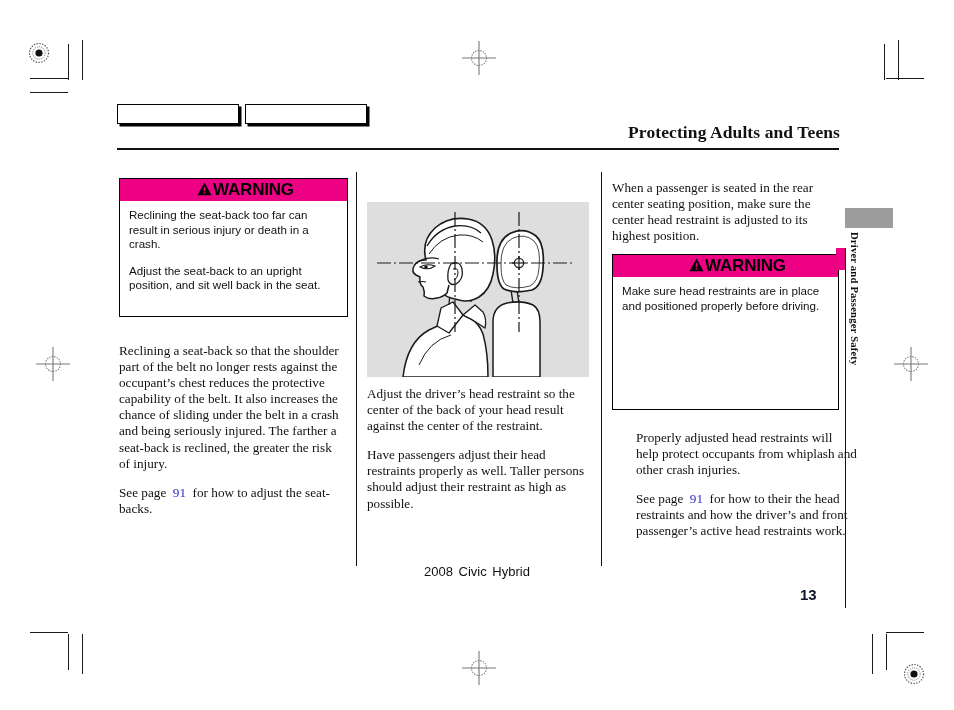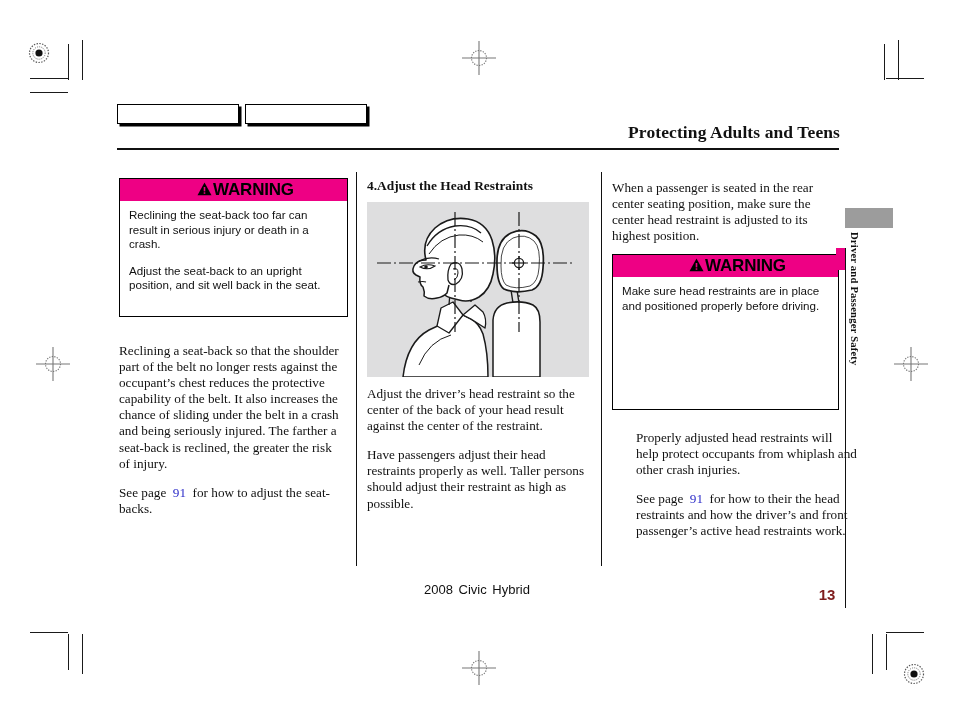--- a/index.html
+++ b/index.html
@@ -182,38 +182,37 @@
     color: #111;
     writing-mode: vertical-rl;
     text-orientation: mixed;
     white-space: nowrap;
   }
 
   
   #footer-model {
     position: absolute;
     left: 300px;
-    top: 582px;
+    top: 564px;
     width: 354px;
     text-align: center;
     font-family: "Liberation Sans", sans-serif;
     font-size: 13px;
     color: #111;
     word-spacing: 2px;
   }
   #footer-pageno {
     position: absolute;
     left: 800px;
     top: 586px;
     width: 54px;
-    text-align: center;
     font-family: "Liberation Sans", sans-serif;
     font-weight: bold;
     font-size: 15px;
-    color: #7f1d1d;
+    color: #0f172a;
   }
 </style>
 </head>
 <body>
 
 <div id="page">
 
   <svg class="reg-target" style="left:28px;top:42px;" viewBox="0 0 22 22">
     <circle cx="11" cy="11" r="9.5" fill="none" stroke="#555" stroke-width="1.2" stroke-dasharray="1.4 1.4"></circle>
     <circle cx="11" cy="11" r="6.2" fill="none" stroke="#777" stroke-width="1" stroke-dasharray="1.1 1.1"></circle>
@@ -286,21 +285,20 @@
       <p>Reclining the seat-back too far can result in serious injury or death in a crash.</p>
       <p>Adjust the seat-back to an upright position, and sit well back in the seat.</p>
     </div>
   </div>
 
   <div class="body-col" style="left:119px;top:343px;width:224px;">
     <p>Reclining a seat-back so that the shoulder part of the belt no longer rests against the occupant’s chest reduces the protective capability of the belt. It also increases the chance of sliding under the belt in a crash and being seriously injured. The farther a seat-back is reclined, the greater the risk of injury.</p>
     <p><span>See page</span>&nbsp; <span class="pageref">91</span>&nbsp; <span>for how to adjust the seat-backs.</span></p>
   </div>
 
-  <div class="subhead" style="left:367px;top:178px;width:230px;">4.Adjust the Head Restraints</div>
 
   <div id="figure">
     <svg width="222" height="175" viewBox="0 0 222 175">
 
       <path d="M126 175 L126 118 Q127 104 140 101 Q155 98 166 103 Q173 107 173 120 L173 175 Z" fill="#fff" stroke="#1a1a1a" stroke-width="1.5" stroke-linejoin="round"></path>
 
       <path d="M146 101 L144 88 M152 101 L150 88" fill="none" stroke="#1a1a1a" stroke-width="1.4"></path>
 
       <path d="M130 63 Q129 38 144 31 Q158 25 169 34 Q178 42 176 66 Q175 84 165 88 Q148 92 137 87 Q130 82 130 63 Z" fill="#fff" stroke="#1a1a1a" stroke-width="1.7" stroke-linejoin="round"></path>
       <path d="M134 64 Q133 42 146 36 Q158 31 167 39 Q174 46 172 66 Q171 80 163 84 Q148 88 139 83 Q134 78 134 64 Z" fill="none" stroke="#1a1a1a" stroke-width="0.8"></path>

